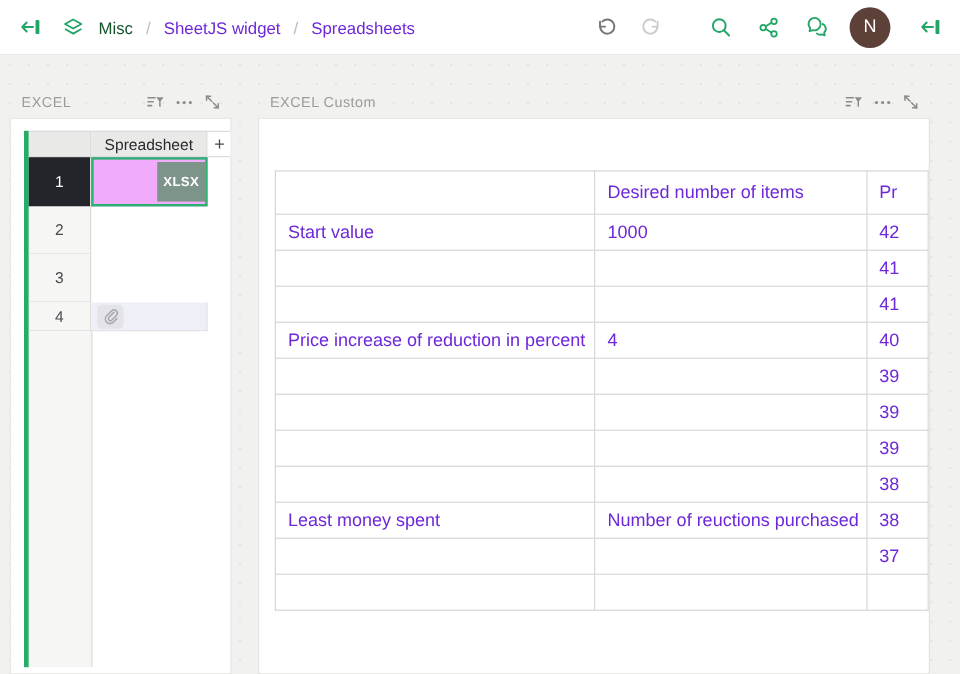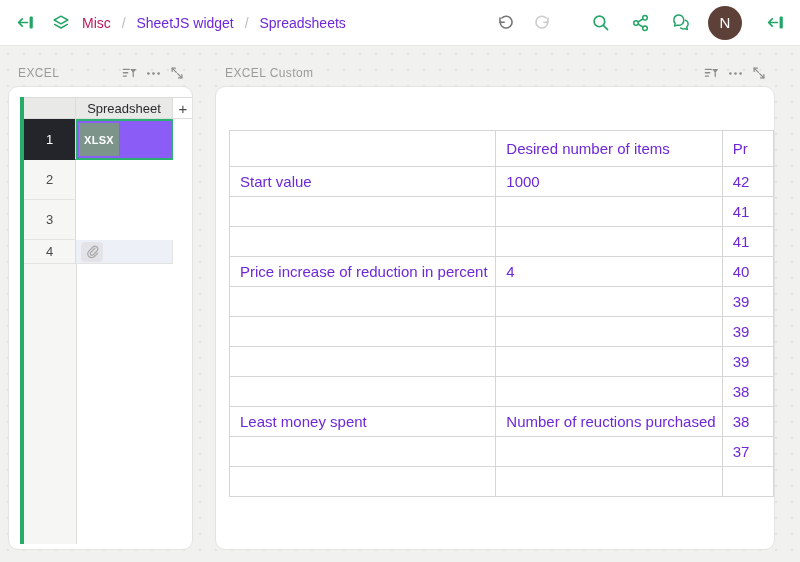--- a/index.html
+++ b/index.html
@@ -18,41 +18,41 @@
   }
 
   
   .topbar {
     position:absolute; top:0; left:0; width:800px; height:46px;
     background:#fff; border-bottom:1px solid #e8e8e6;
     display:flex; align-items:center; padding:0 12px; z-index:5;
   }
   .icon-btn { display:flex; align-items:center; justify-content:center; width:26px; height:26px; cursor:pointer; background:none; border:none; flex:0 0 auto; }
   .crumb { font-size:14px; }
-  .crumb .root { color:#be185d; }
+  .crumb .root { color:#14532d; }
   .crumb .sep { color:#b9bcc0; margin:0 7px; }
   .crumb .dim { color:#6d28d9; }
   .spacer { flex:1; }
   .avatar {
     width:34px; height:34px; border-radius:50%;
     background:#5d4037; color:#fff; font-size:15px;
     display:flex; align-items:center; justify-content:center;
     margin:0 20px 0 14px; cursor:pointer; flex:0 0 auto;
   }
 
   
-  .panel { position:absolute; top:60px; }
+  .panel { position:absolute; top:72px; }
   .panel-left  { left:8px;   width:185px; height:490px; }
   .panel-right { left:215px; width:560px; height:490px; }
   .phead { height:26px; display:flex; align-items:center; padding:0 4px 0 10px; }
   .ptitle { flex:1; font-size:12px; color:#9b9b9b; letter-spacing:.4px; white-space:nowrap; overflow:hidden; }
   .phead .icon-btn { width:24px; height:22px; }
   .card {
     position:absolute; left:0; right:0; top:26px; bottom:0;
-    background:#fff; border:1px solid #e3e3e1; border-radius:10px;
+    background:#fff; border:1px solid #e3e3e1; border-radius:0;
     overflow:hidden;
   }
 
   
   .green-bar { position:absolute; left:11px; top:10px; bottom:5px; width:4px; background:#27ab68; }
   .grid { position:absolute; left:15px; top:10px; bottom:5px; display:flex; flex-direction:column; }
   .g-head { display:flex; height:22px; flex:0 0 auto; }
   .g-corner { width:52px; background:#e9e9e8; border:1px solid #dcdcda; border-left:none; }
   .g-tab {
     width:97px; background:#e9e9e8; border:1px solid #dcdcda; border-left:none;
@@ -66,21 +66,21 @@
   .row-0 { height:41px; } .row-1 { height:40px; } .row-2 { height:40px; } .row-3 { height:24px; }
   .num-cell {
     width:52px; background:#f6f6f5; border-right:1px solid #dcdcda; border-bottom:1px solid #e3e3e1;
     font-size:13px; color:#4a4a4c; display:flex; align-items:center; justify-content:center; cursor:pointer;
   }
   .num-cell.sel { background:#23252b; color:#fff; border-bottom-color:#23252b; }
   .data-cell {
     width:97px; background:#fff; border-right:1px solid #e3e3e1; border-bottom:1px solid #e3e3e1;
     display:flex; align-items:center; padding-left:3px; cursor:pointer;
   }
-  .data-cell.sel { background:#8b5cf6; border:2px solid #2ab06f; padding-left:1px; }
+  .data-cell.sel { background:#f0abfc; border:2px solid #2ab06f; padding-left:1px;justify-content:flex-end; }
   .data-cell.tint { background:#eef0f8; }
   .badge {
     color:#fff; font-weight:bold; font-size:11px; letter-spacing:.3px;
     display:flex; align-items:center; justify-content:center;
   }
   .badge.sage { width:40px; height:33px; background:#7d948b; }
   .badge.gray { width:36px; height:34px; background:#9d9d9d; }
   .clip-chip {
     width:22px; height:20px; border-radius:4px; background:#e4e4e8;
     display:flex; align-items:center; justify-content:center; margin-left:2px;

